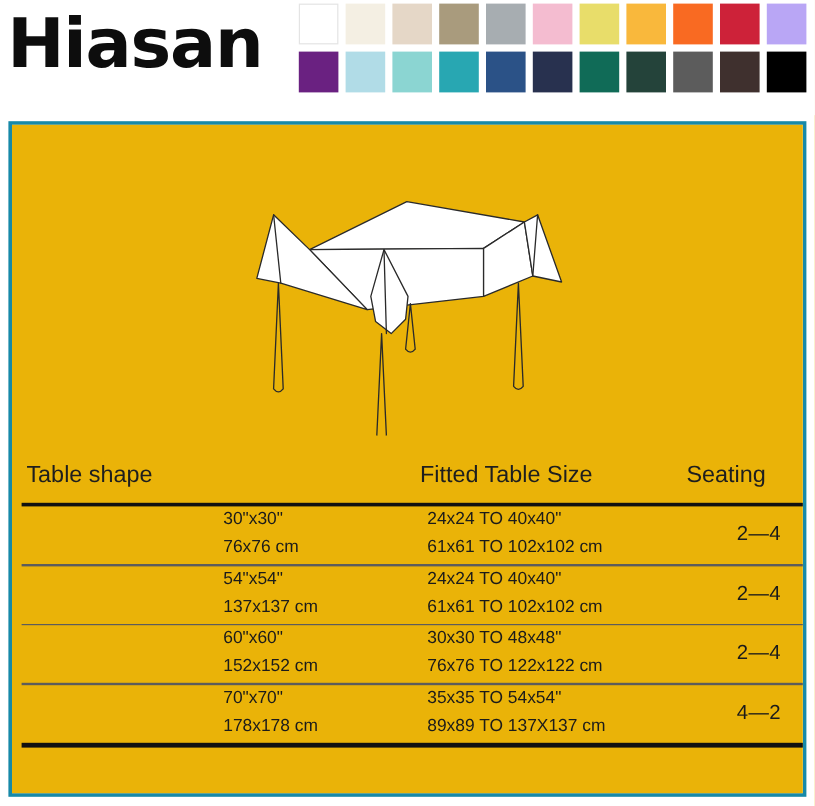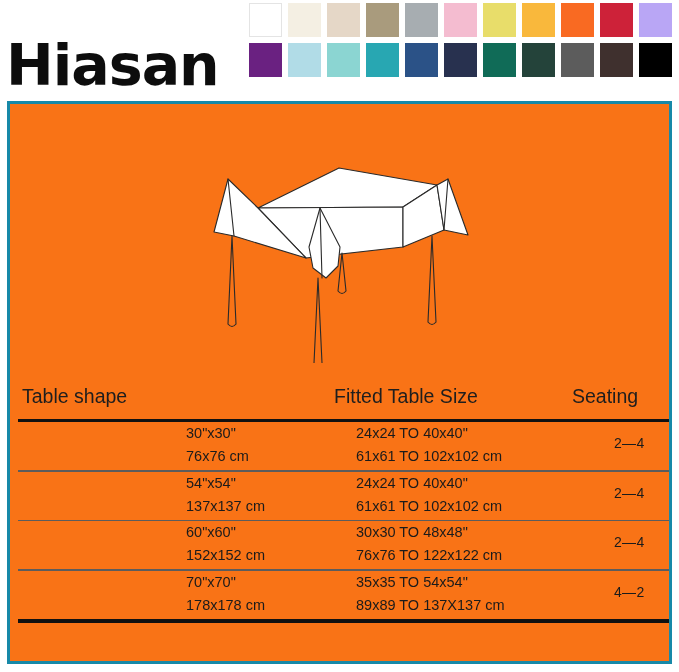--- a/index.html
+++ b/index.html
@@ -24,21 +24,20 @@
   }
   #brand-logo {
     position: absolute;
     left: 6px; top: 6px;
     font-family: "DejaVu Sans", sans-serif;
     font-weight: bold;
     font-size: 57px;
     letter-spacing: -1px;
     color: #0d0d0d;
     line-height: 62px;
-    margin-top: 28px;
   }
   #swatch-panel {
     position: absolute;
     left: 249px; top: 3px;
     width: 426px;
   }
   .swatch-row {
     display: flex;
     gap: 6px;
     margin-bottom: 6px;
@@ -60,21 +59,21 @@
     width: 665px;
     height: 563px;
     box-sizing: border-box;
     border: 3px solid #1789a8;
     background: #ffffff;
   }
   #card-inner {
     position: absolute;
     left: 0; top: 0;
     right: 0; bottom: 0;
-    background: #f97316;
+    background: #eab308;
   }
 
   
   #hero-illustration {
     position: absolute;
     left: 0; top: 0;
     width: 659px;
     height: 277px;
   }
   #hero-illustration svg {
@@ -96,21 +95,21 @@
   }
   .th {
     position: absolute;
     font-size: 19.5px;
     color: #1e1e1e;
     white-space: nowrap;
     top: 0;
   }
   .th-shape  { left: 4px; }
   .th-cloth  { left: 166px; }
-  .th-fitted { left: 316px; text-align: right; }
+  .th-fitted { left: 332px; text-align: right; }
   .th-seat   { left: 554px; }
 
   .rule-thick {
     height: 3px;
     background: #111111;
     width: 651px;
     margin-top: 2px;
   }
   .rule-thin {
     height: 1.5px;
@@ -136,21 +135,21 @@
     color: #1b1b1b;
     white-space: nowrap;
   }
   .cell .ln1 { position: absolute; top: 3px; left: 0; }
   .cell .ln2 { position: absolute; top: 26px; left: 0; text-align: center; }
   .c-cloth  { left: 168px; top: 0; }
   .c-fitted { left: 338px; top: 0; }
   .c-seat {
     left: 596px;
     top: 13px;
-    font-size: 14px;
+    font-size: 17px;
     letter-spacing: 0.3px;
   }
 
   
   #shape-cell {
     position: absolute;
     left: 4px;
     top: 36px;
     width: 160px;
     height: 200px;

